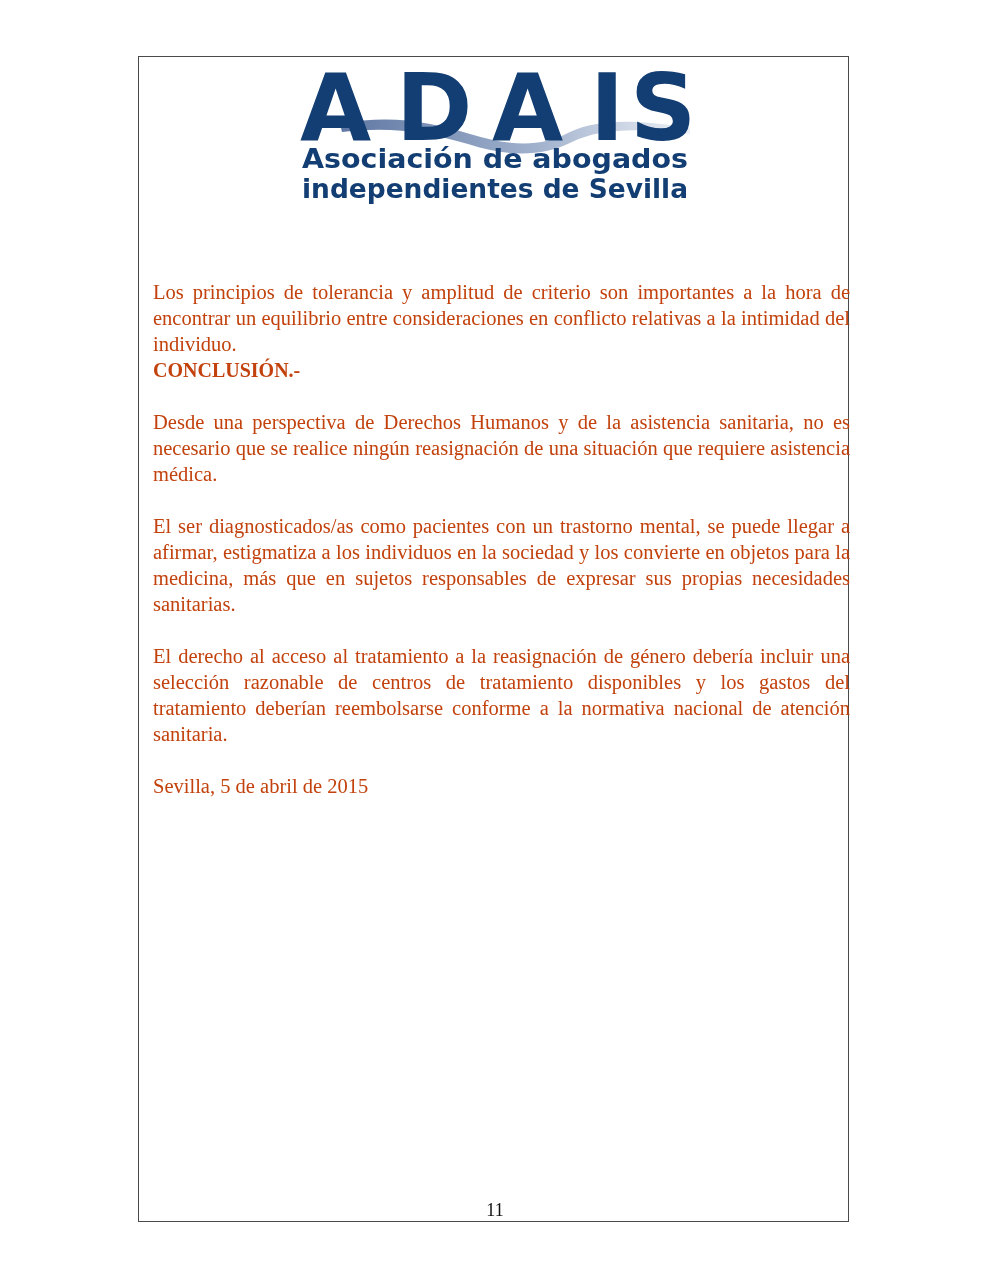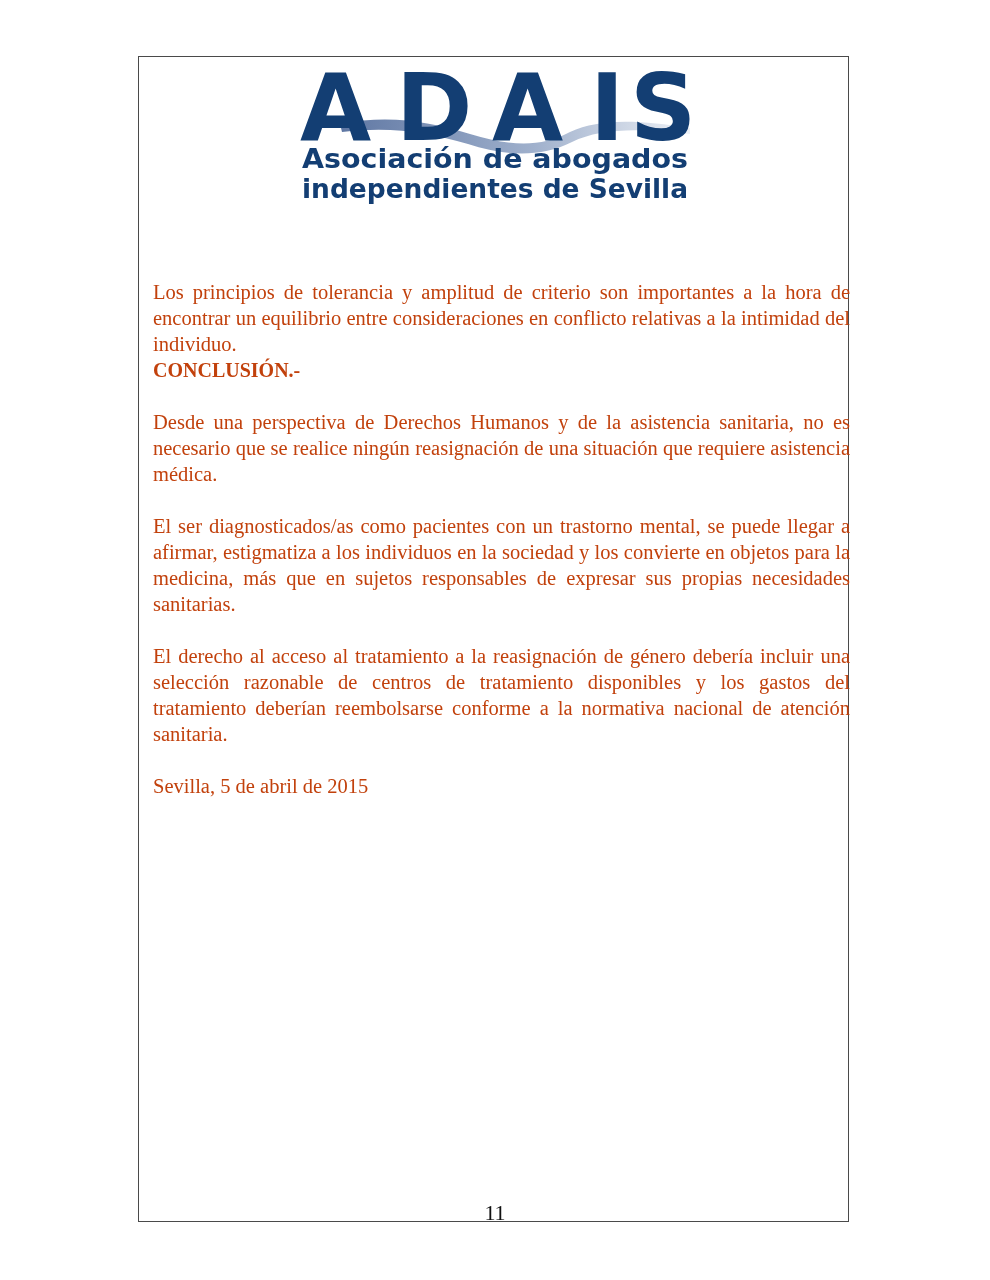--- a/index.html
+++ b/index.html
@@ -64,21 +64,21 @@
     .gap {
       height: 26px;
     }
     .page-number {
       position: absolute;
       left: 0;
       width: 990px;
       top: 1200px;
       text-align: center;
       font-family: "Liberation Serif", serif;
-      font-size: 22px;
+      font-size: 18px;
       color: #111111;
     }
   </style>
 </head>
 <body>
 
 <div class="page-frame"></div>
 
 <div class="logo">
   <svg width="392" height="142" viewBox="0 0 392 142" xmlns="http://www.w3.org/2000/svg">

